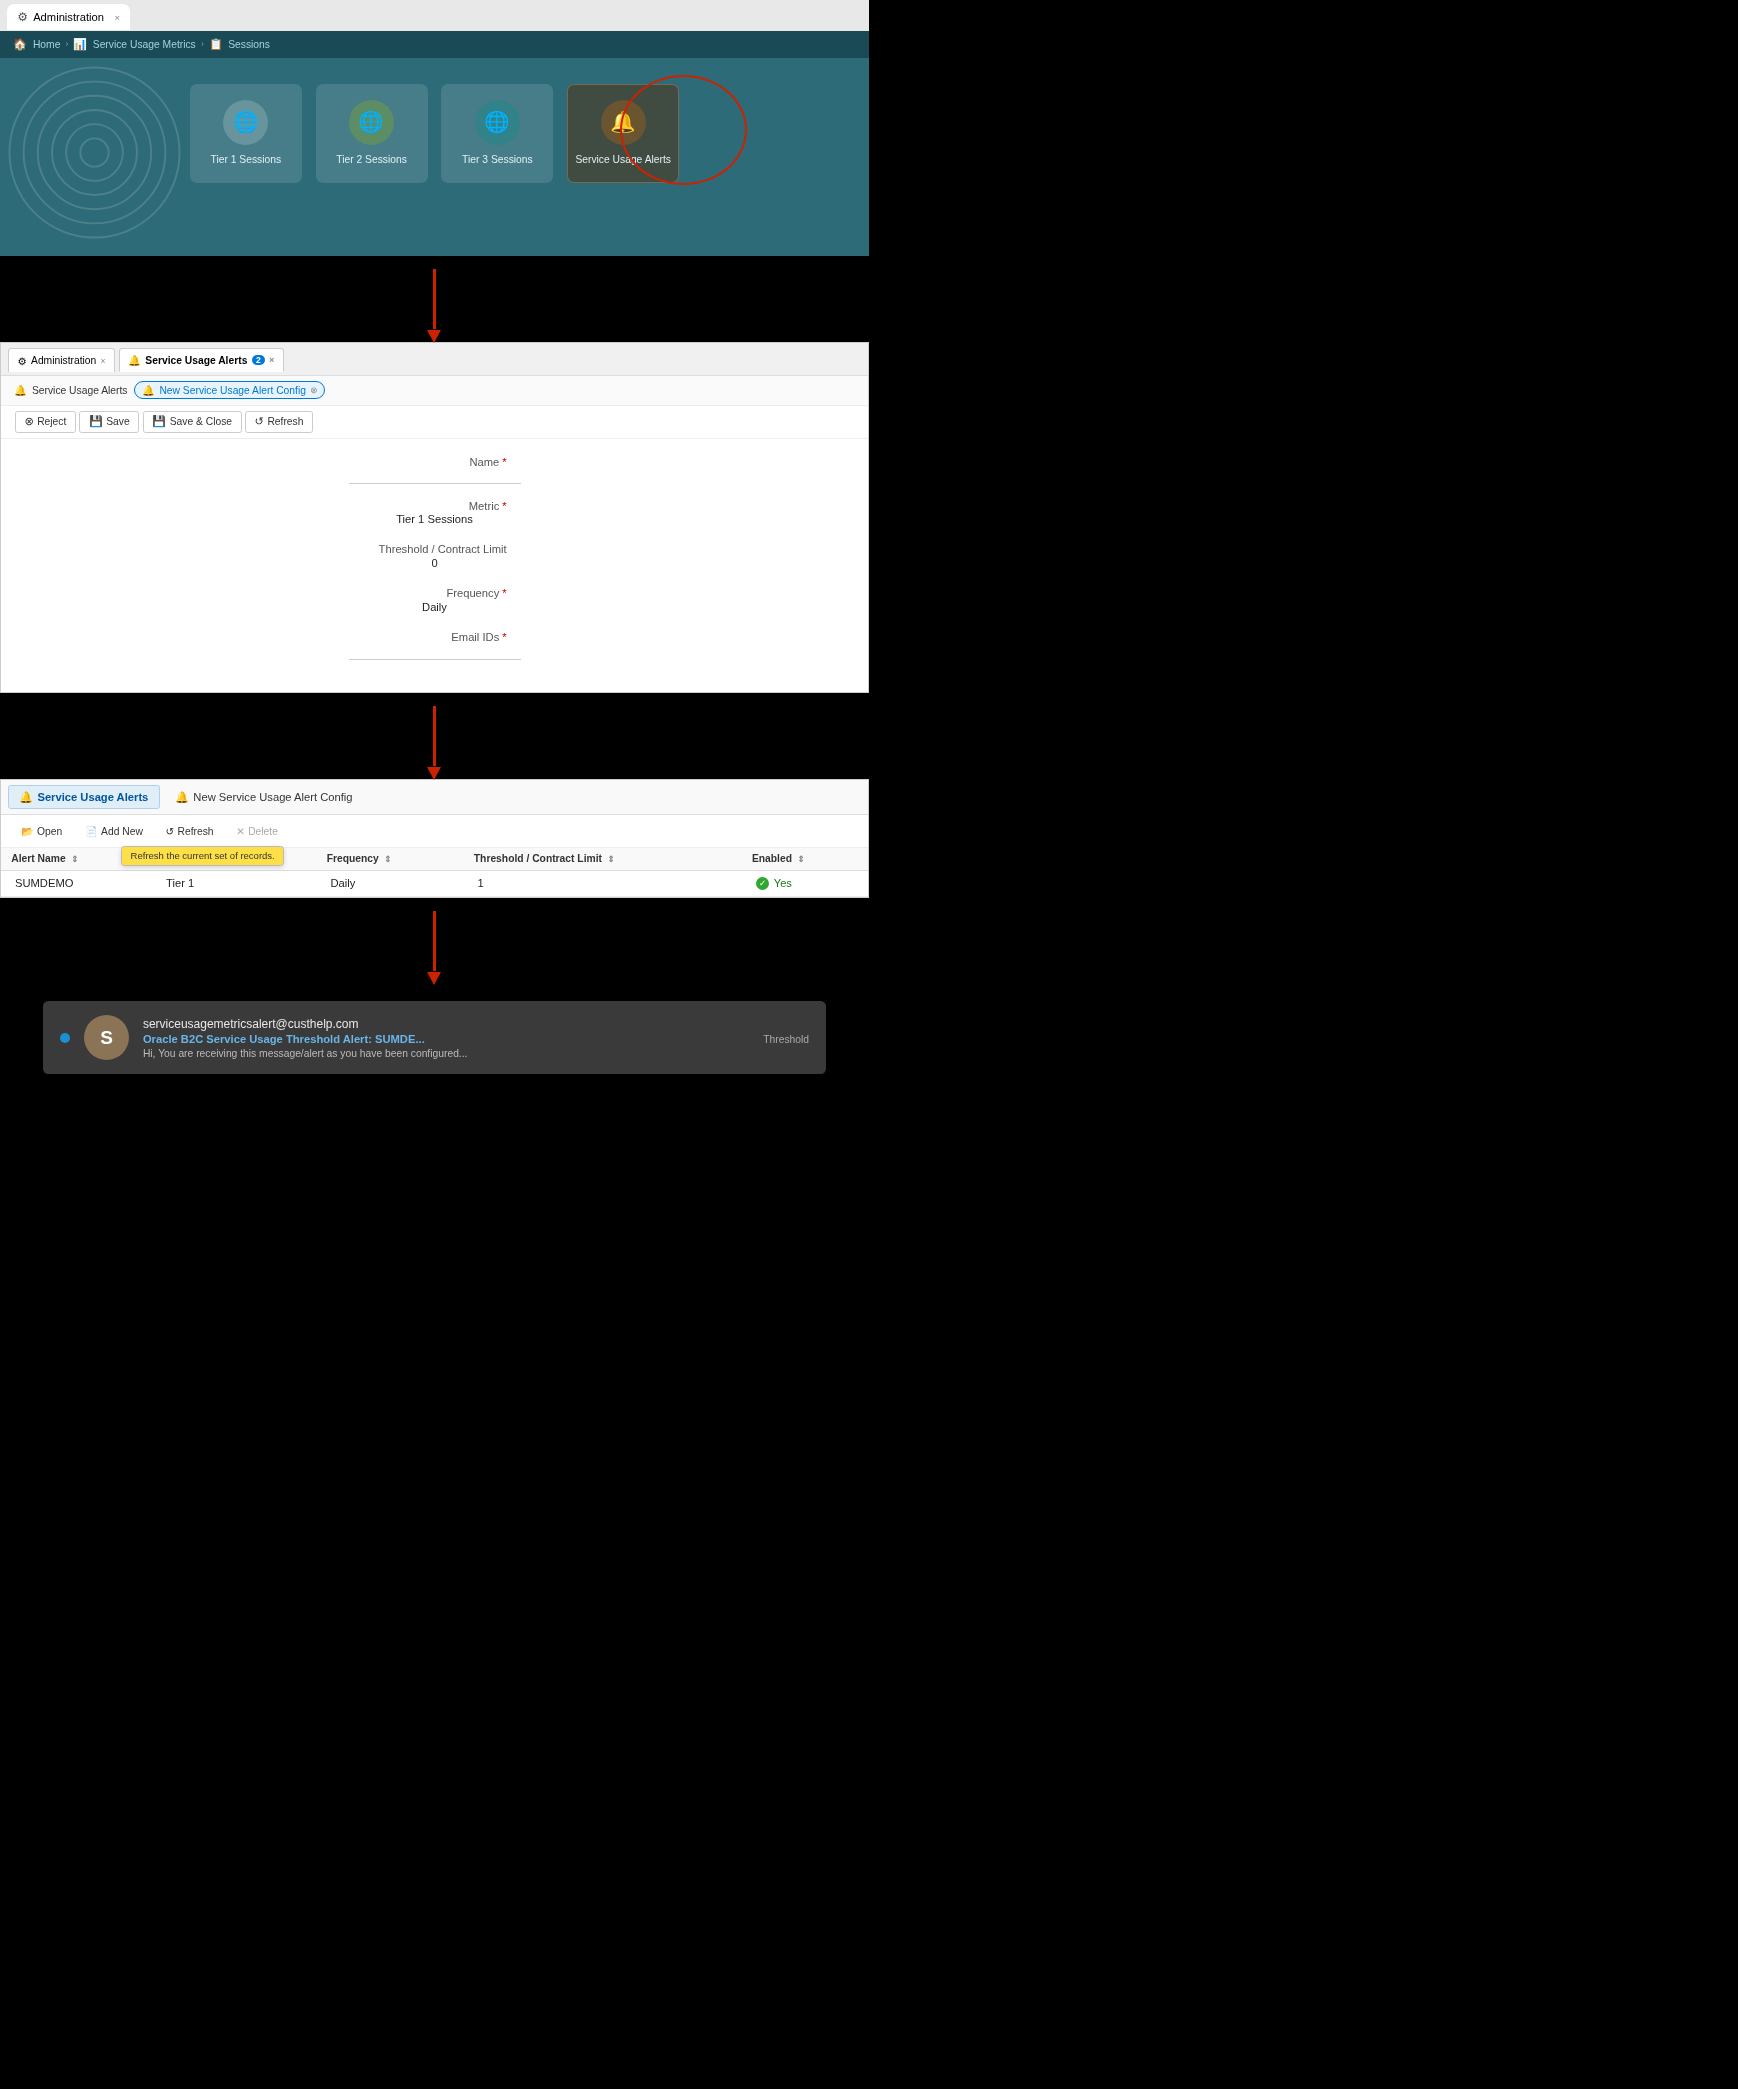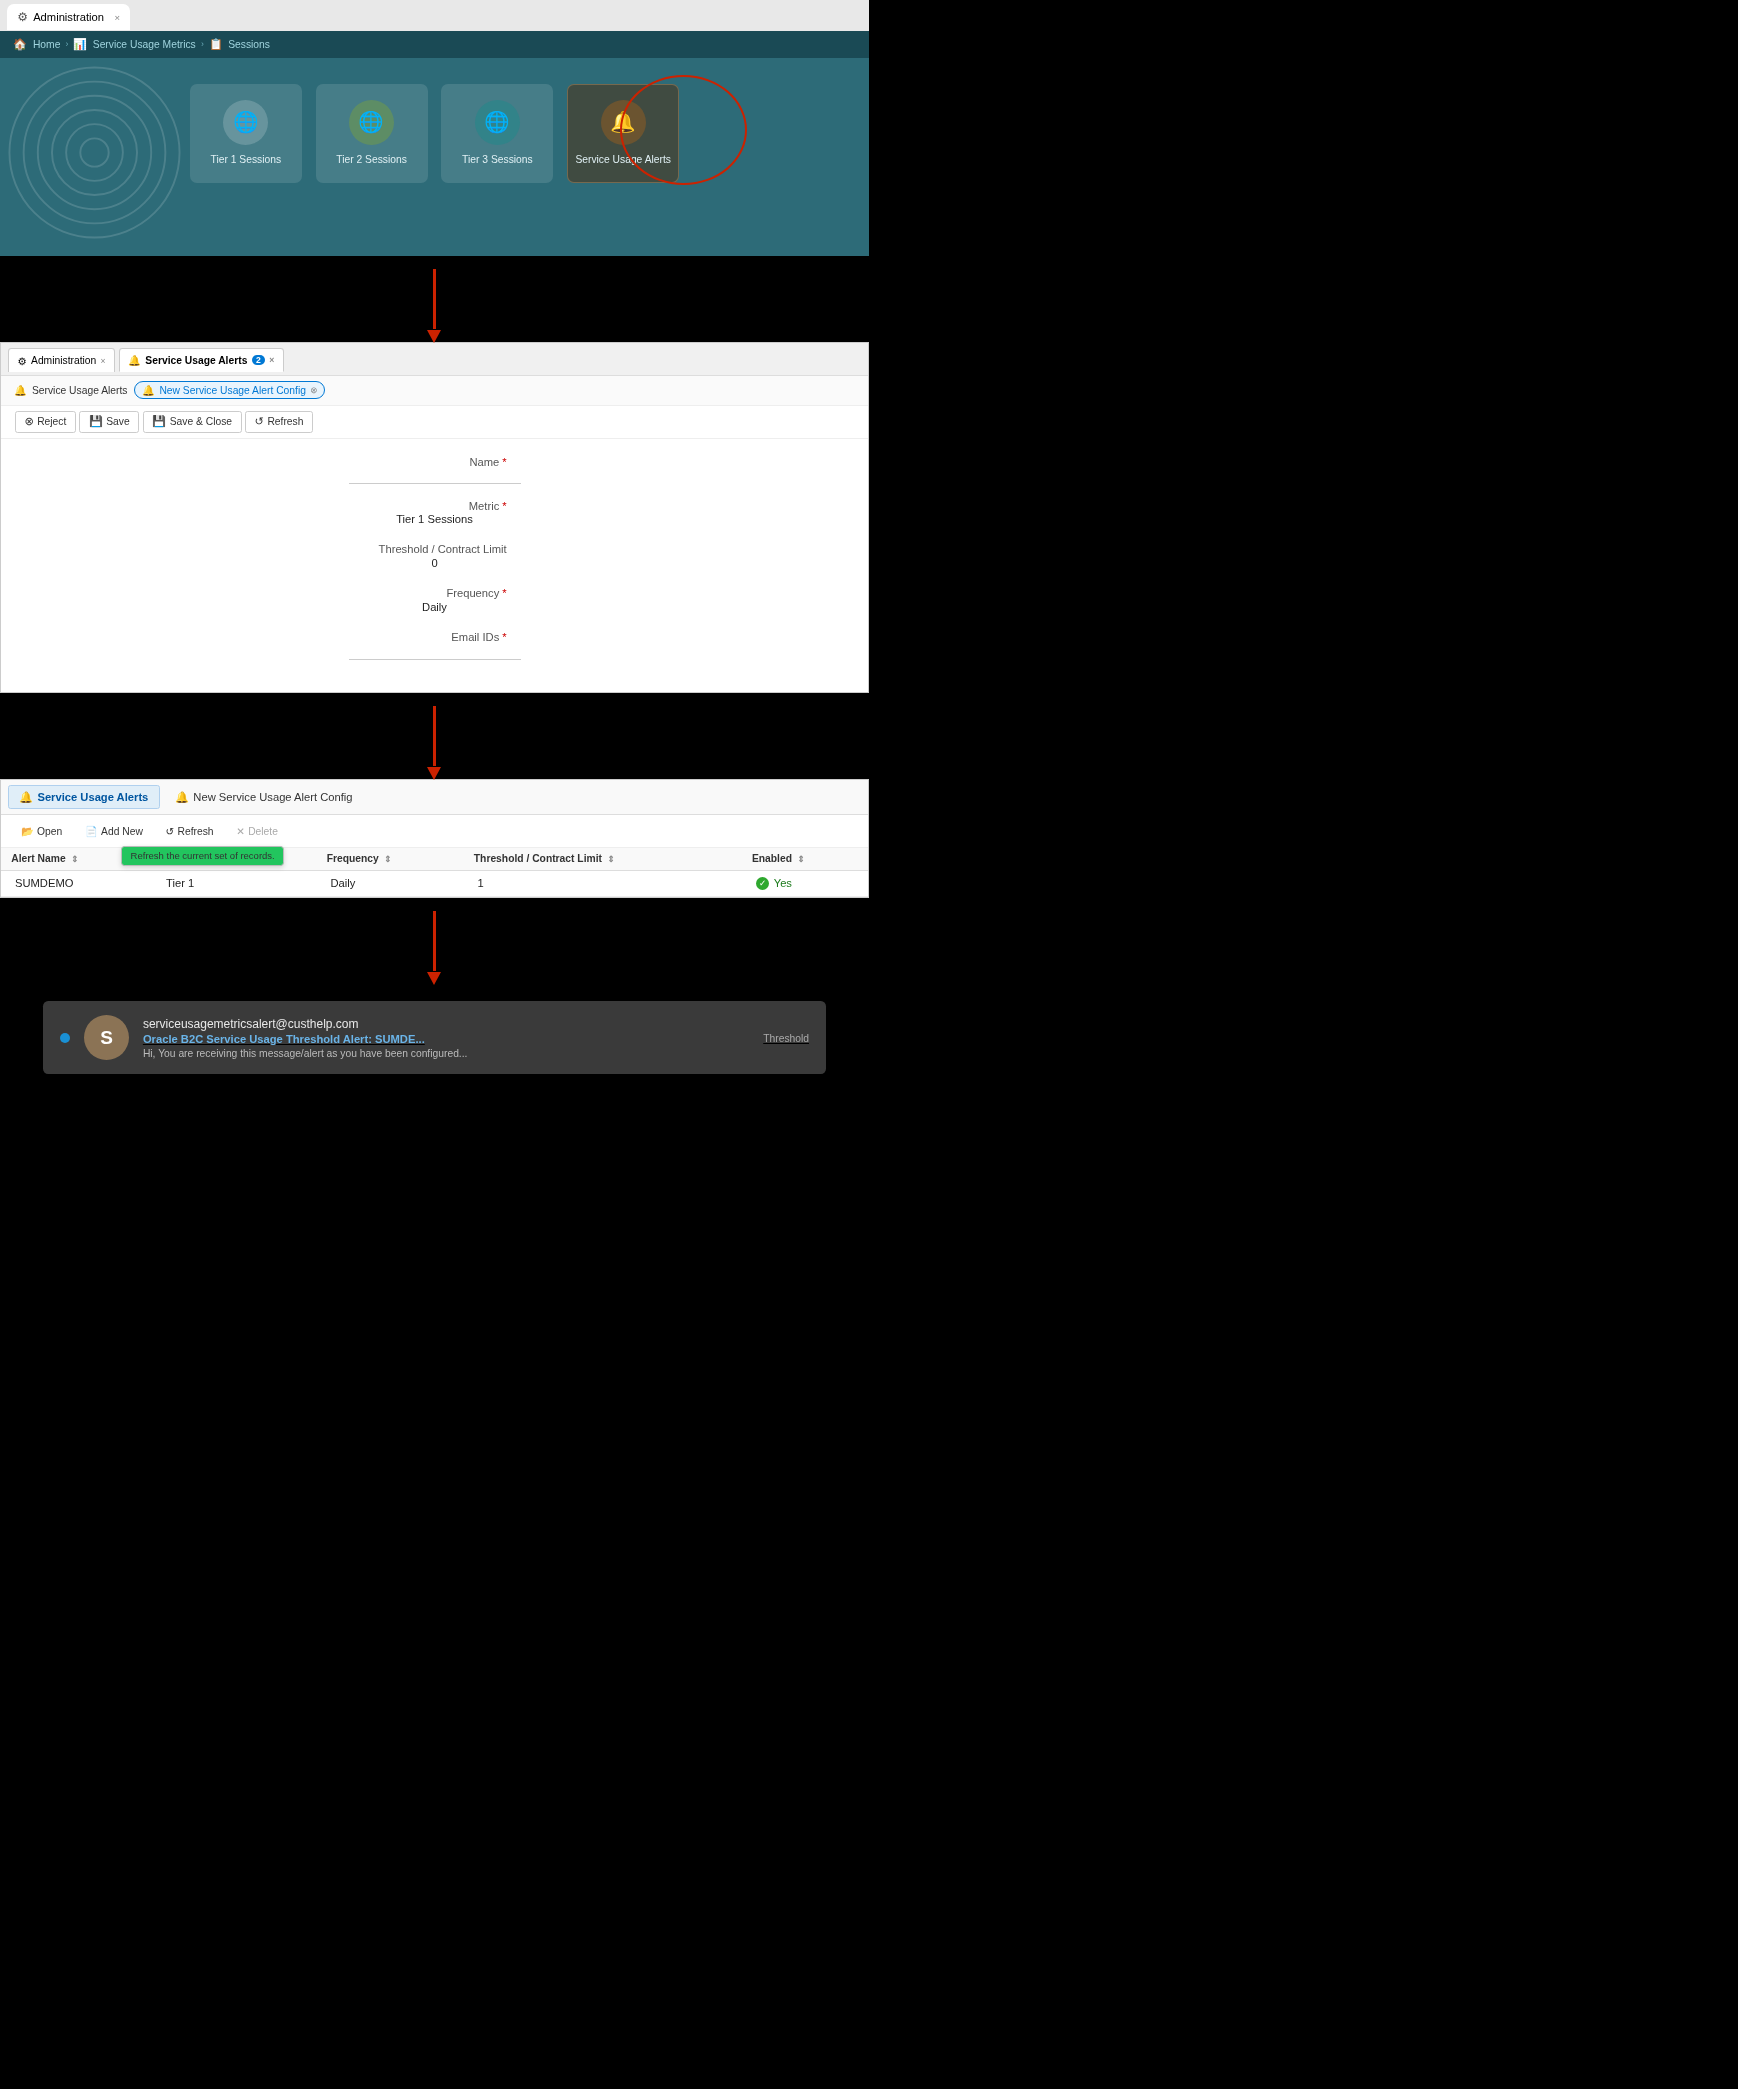--- a/index.html
+++ b/index.html
@@ -309,21 +309,21 @@
       background: #fff;
       cursor: pointer;
       color: #333;
     }
     .s3-toolbar-btn.disabled { color: #aaa; cursor: default; }
 
     .tooltip-box {
       position: absolute;
       top: 31px;
       left: 120px;
-      background: #22c55e;
+      background: #fde047;
       border: 0.9px solid #bbb;
       border-radius: 3.4px;
       padding: 3.4px 8.6px;
       font-size: 9.5px;
       color: #333;
       box-shadow: 0 1.7px 5.2px rgba(0,0,0,0.15);
       white-space: nowrap;
       z-index: 20;
     }
 
@@ -388,24 +388,23 @@
     }
     .email-content { flex: 1; }
     .email-from {
       font-size: 12px;
       color: #e8e8e8;
       font-weight: 500;
       margin-bottom: 2.6px;
     }
     .email-subject-row {
       display: flex;
-      align-items: flex-start;
+      align-items: flex-end;
       justify-content: space-between;
       margin-bottom: 2.6px;
-      text-decoration: underline;
     }
     .email-subject {
       font-size: 11.2px;
       color: #6ab4e8;
       font-weight: 600;
     }
     .email-date {
       font-size: 10.3px;
       color: #aaa;
     }

